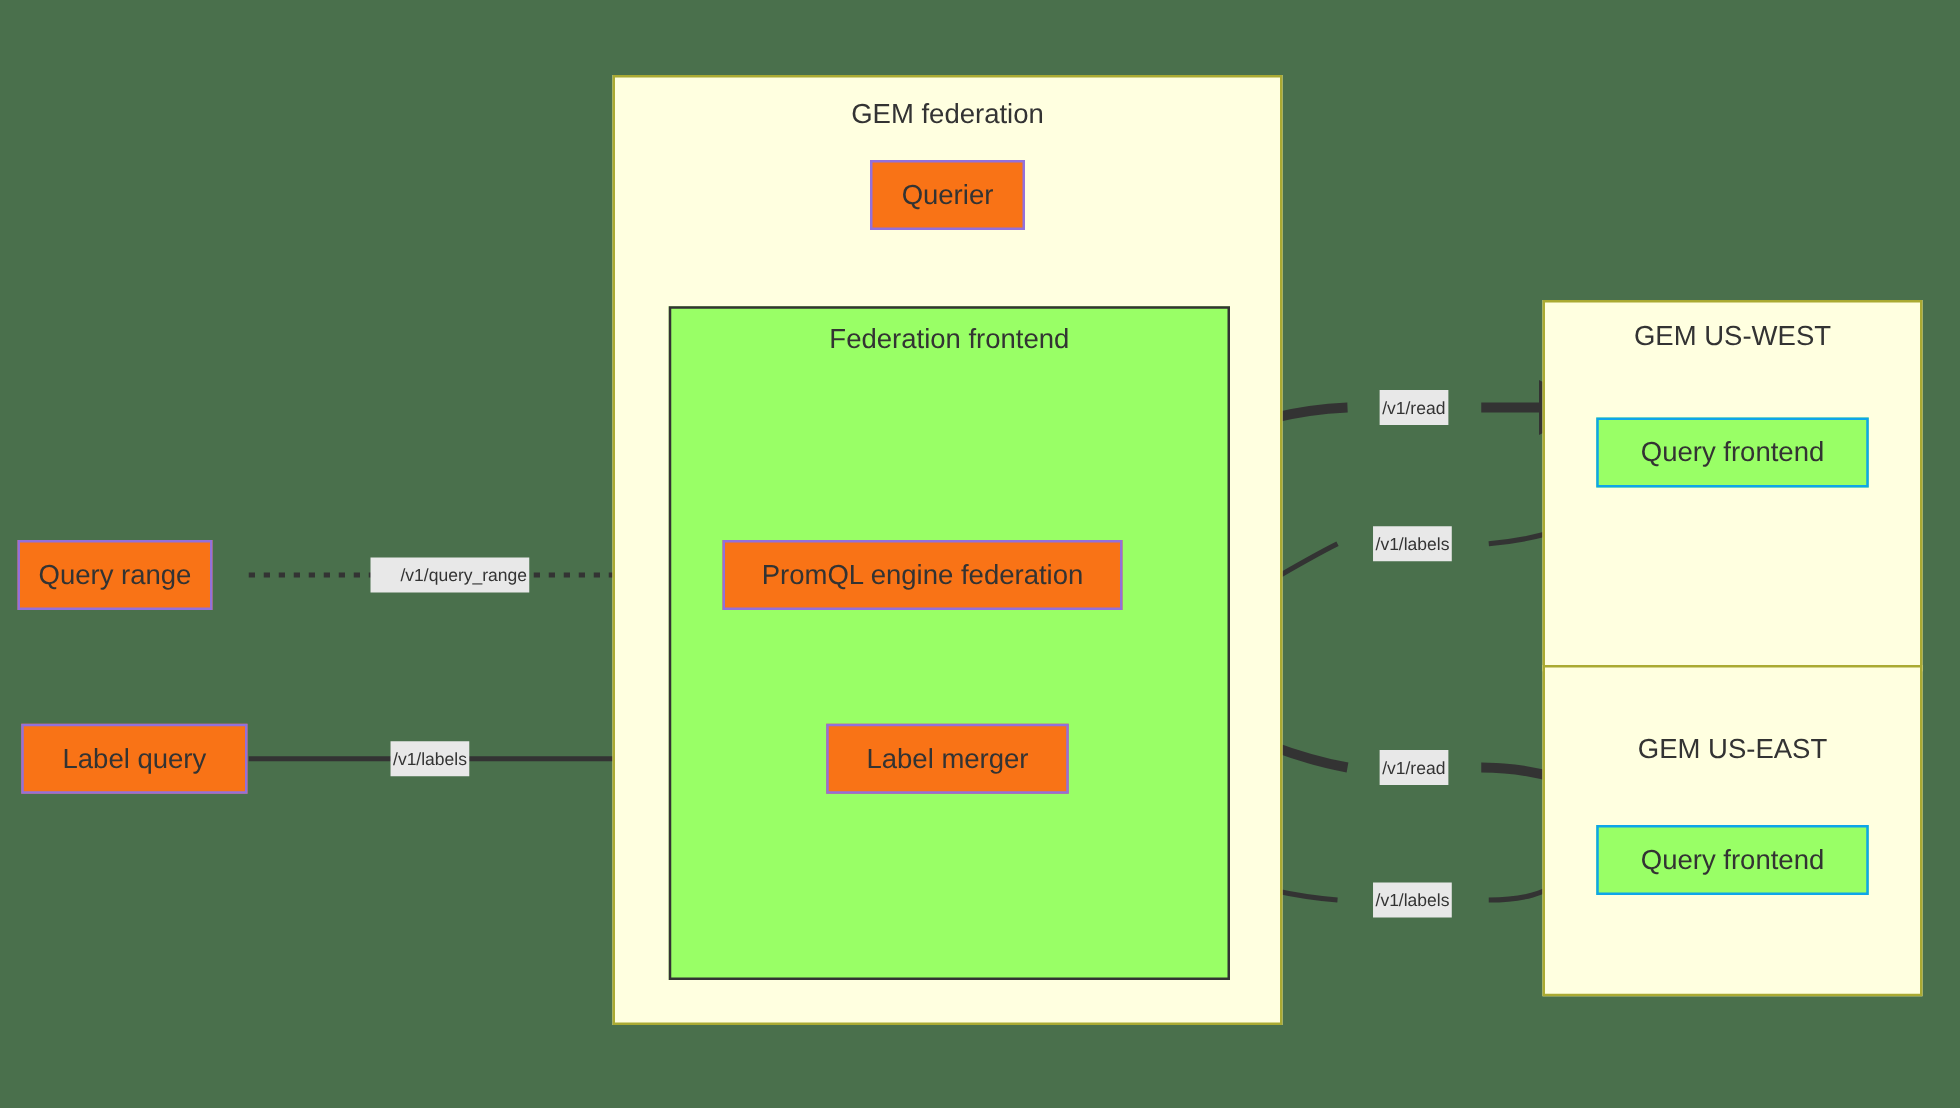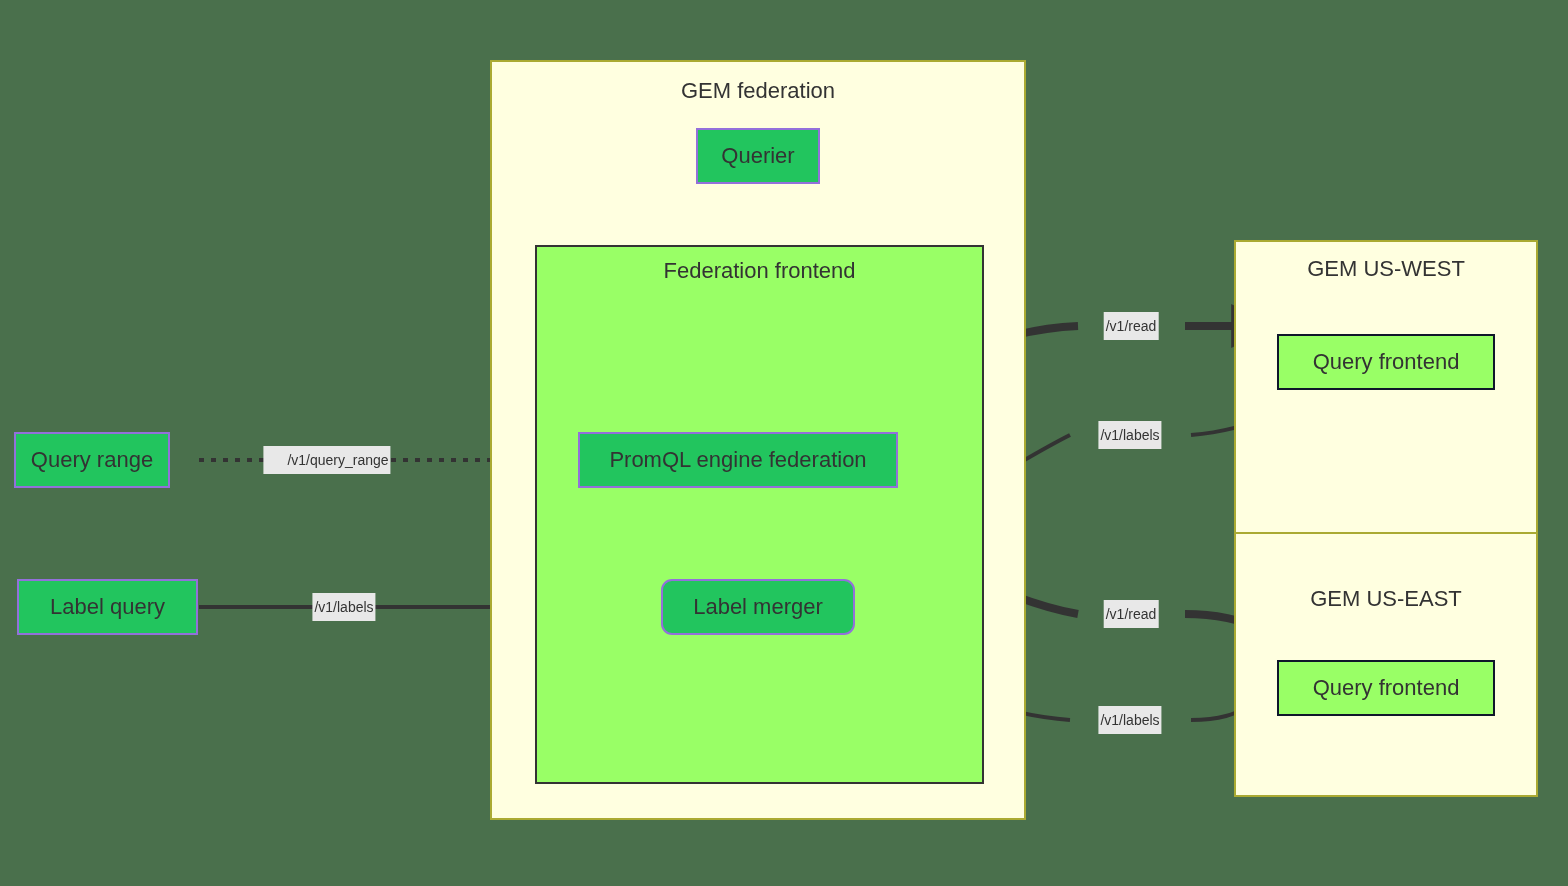--- a/index.html
+++ b/index.html
@@ -45,26 +45,26 @@
     position: absolute;
     box-sizing: border-box;
     display: flex;
     align-items: center;
     justify-content: center;
     font-size: 22px;
     color: #333333;
     white-space: nowrap;
   }
   .node.lav {
-    background: #22c55e;
+    background: #f97316;
     border: 2px solid #9370db;
   }
   .node.grn {
     background: #99ff66;
-    border: 2px solid #0f172a;
+    border: 2px solid #0ea5e9;
   }
   .innerbox {
     position: absolute;
     background: #99ff66;
     border: 2px solid #333333;
     box-sizing: border-box;
   }
   .edge-label {
     position: absolute;
     background: #e8e8e8;
@@ -117,21 +117,21 @@
   </div>
 
   <div class="innerbox" style="left:535px; top:245px; width:449px; height:539px;">
   </div>
   <div class="cluster-title" style="left:535px; width:449px; top:258px;">Federation frontend</div>
 
   <div class="node lav" style="left:578px; top:432px; width:320px; height:56px;">
     <span>PromQL engine federation</span>
   </div>
 
-  <div class="node lav" style="left:661px; top:579px; width:194px; height:56px;border-radius:11px;">
+  <div class="node lav" style="left:661px; top:579px; width:194px; height:56px;">
     <span>Label merger</span>
   </div>
 
   <div class="node lav" style="left:14px; top:432px; width:156px; height:56px;">
     <span>Query range</span>
   </div>
 
   <div class="node lav" style="left:17px; top:579px; width:181px; height:56px;">
     <span>Label query</span>
   </div>
@@ -143,21 +143,21 @@
     <span>Query frontend</span>
   </div>
 
   <div class="cluster" style="left:1234px; top:532px; width:304px; height:265px;">
     <div class="cluster-title" style="top:14px;margin-top:38px;">GEM US-EAST</div>
   </div>
   <div class="node grn" style="left:1277px; top:660px; width:218px; height:56px;">
     <span>Query frontend</span>
   </div>
 
-  <div class="edge-label" style="left:327px; top:460px;padding-left:24px;">/v1/query_range</div>
+  <div class="edge-label" style="left:360px; top:460px;padding-left:24px;">/v1/query_range</div>
 
   <div class="edge-label" style="left:344px; top:607px;">/v1/labels</div>
 
   <div class="edge-label" style="left:1131px; top:326px;">/v1/read</div>
 
   <div class="edge-label" style="left:1130px; top:435px;">/v1/labels</div>
 
   <div class="edge-label" style="left:1131px; top:614px;">/v1/read</div>
 
   <div class="edge-label" style="left:1130px; top:720px;">/v1/labels</div>

